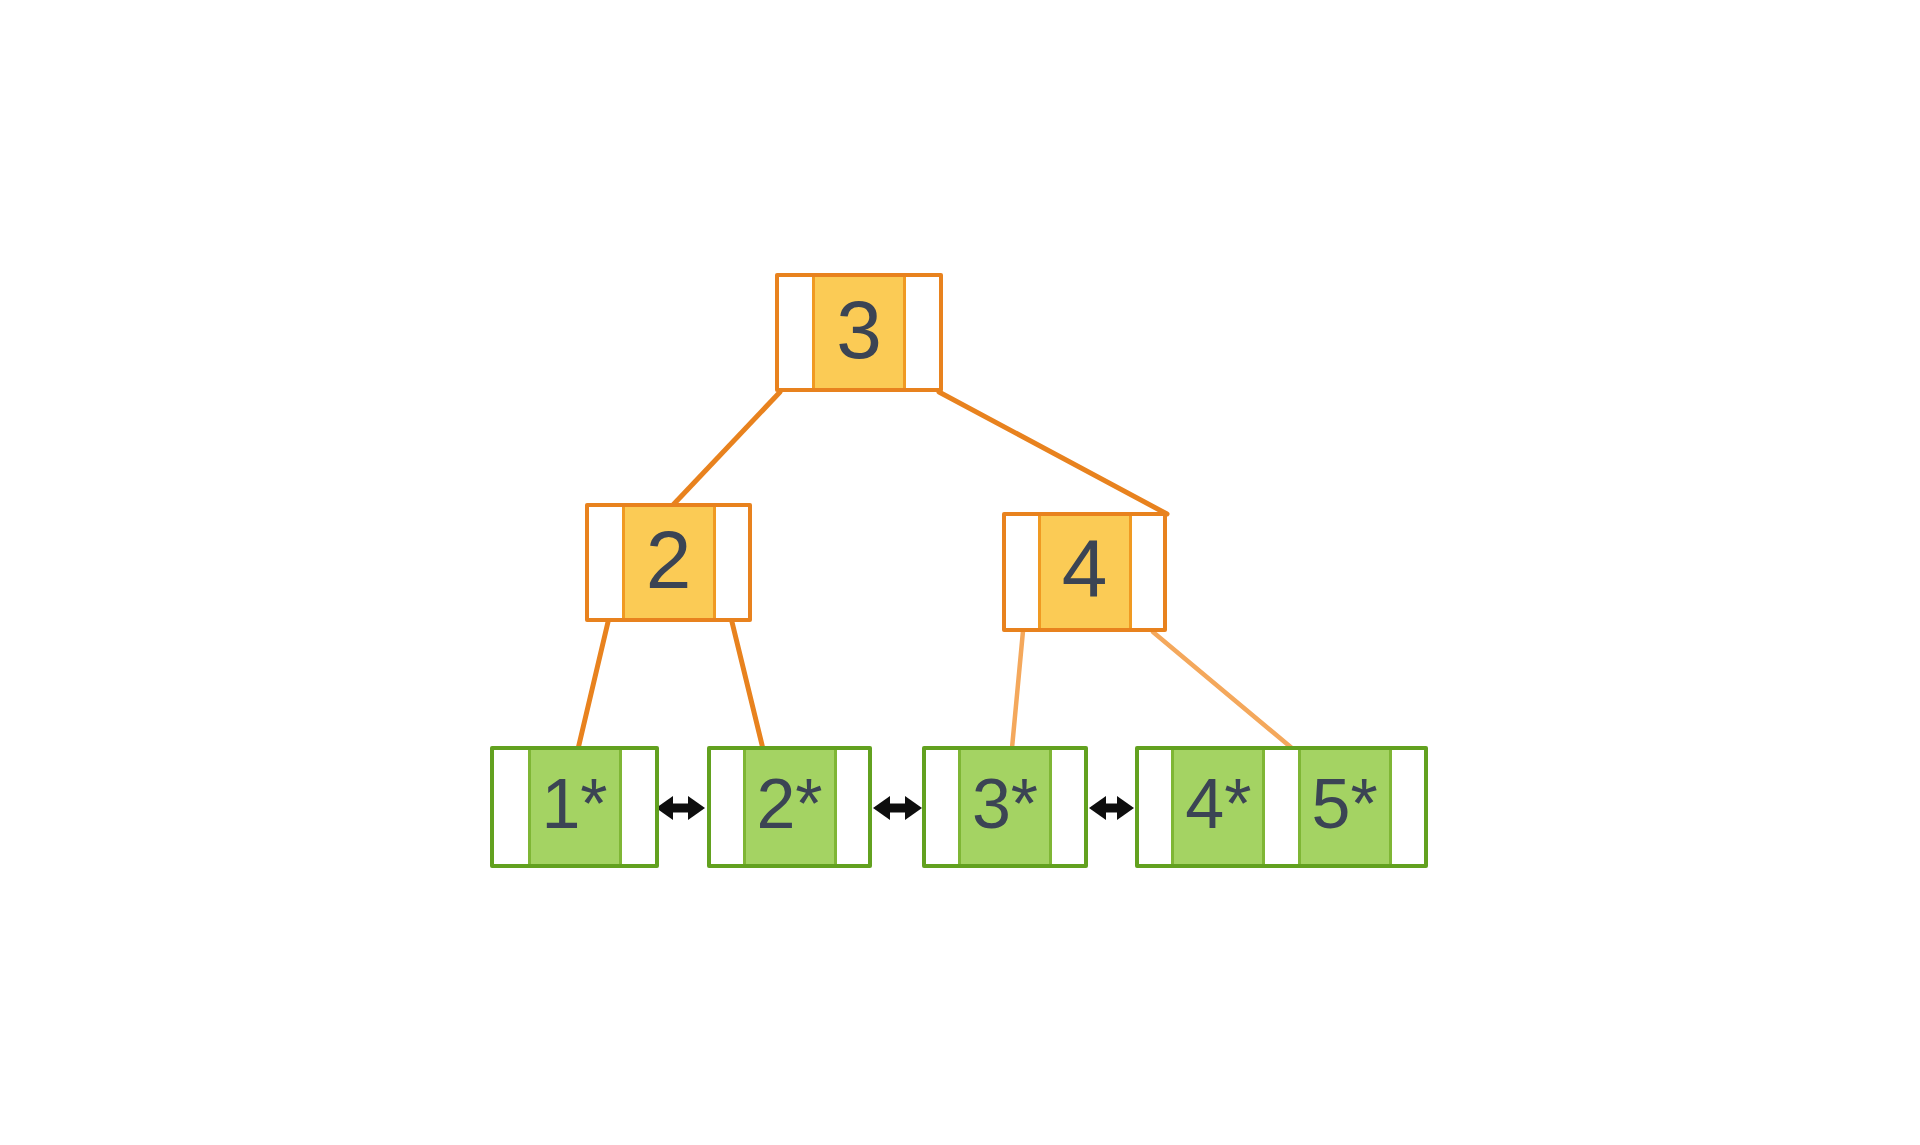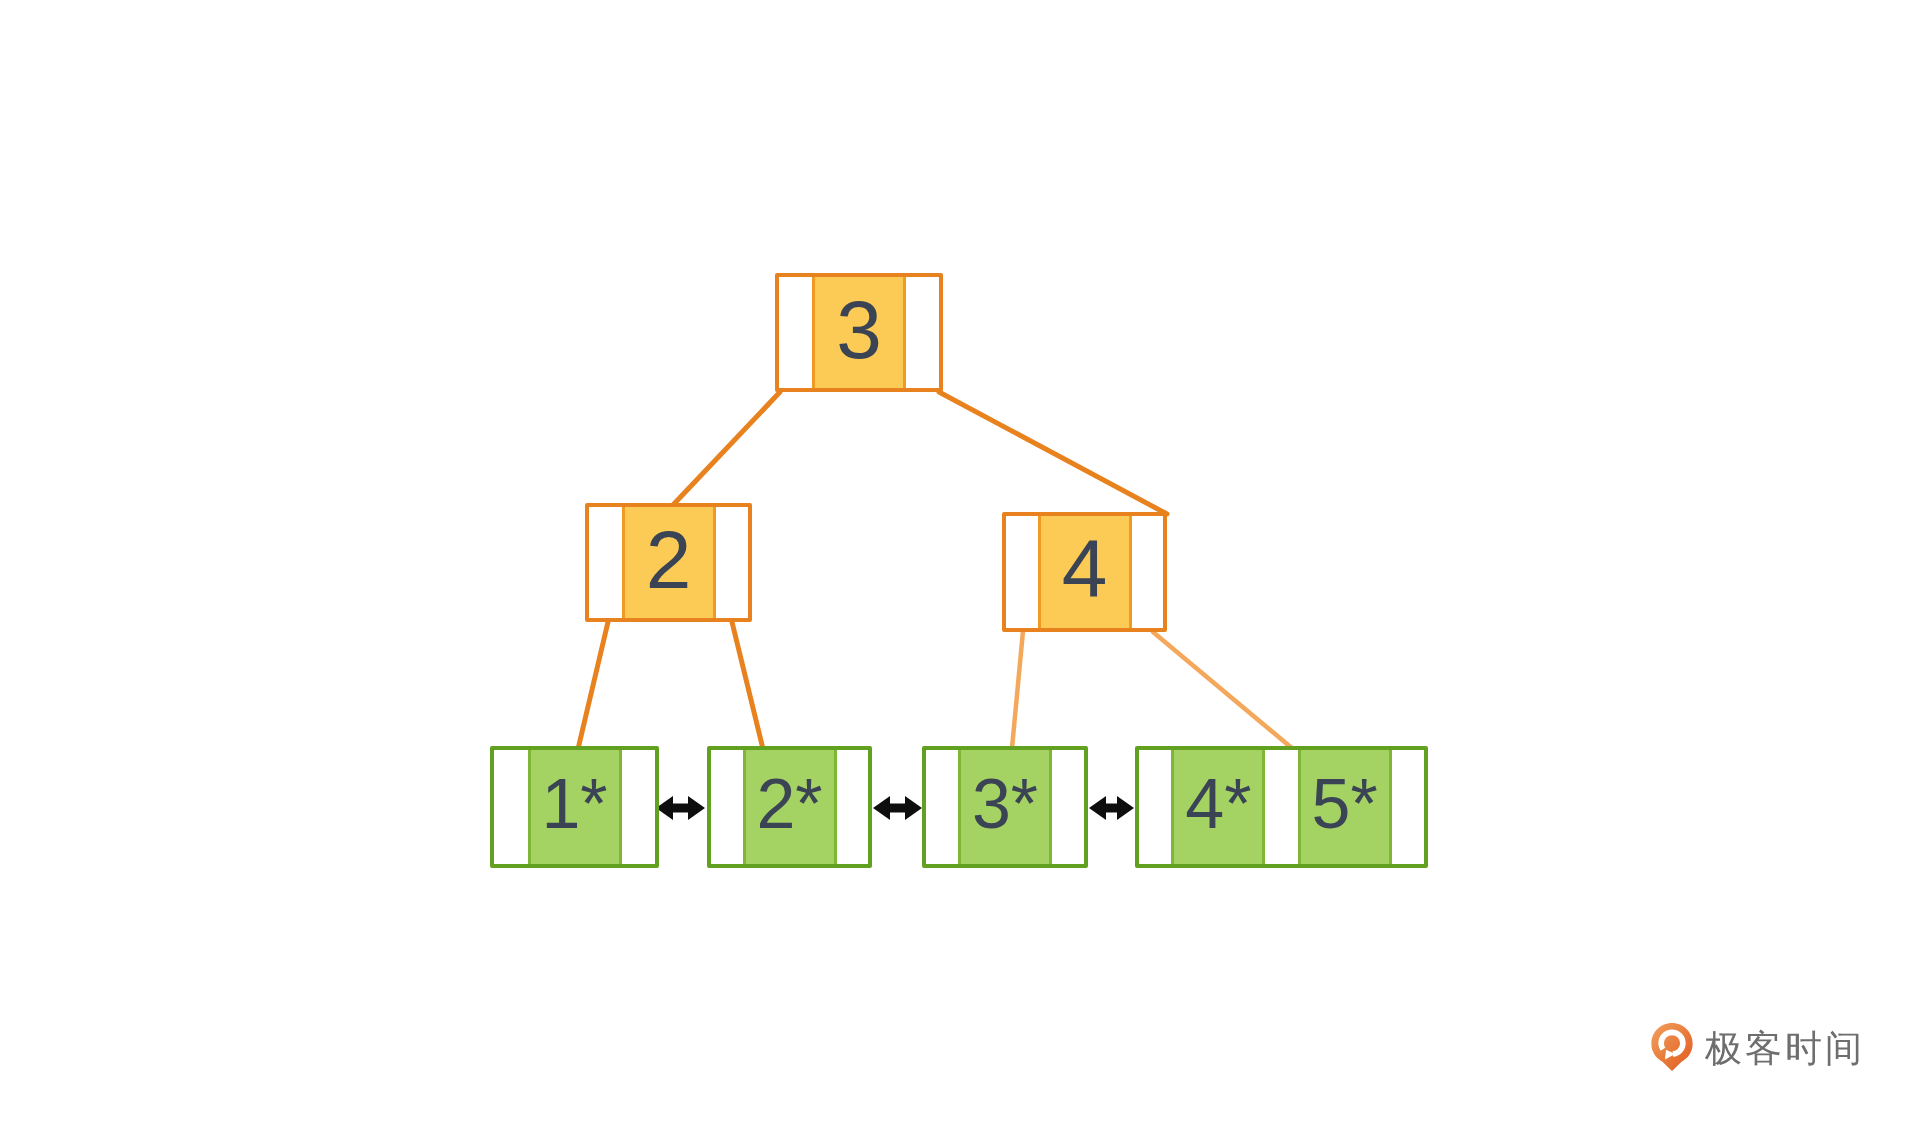--- a/index.html
+++ b/index.html
@@ -176,28 +176,14 @@
     <div class="key">
       <span>4*</span>
     </div>
     <div class="wcell"></div>
     <div class="key">
       <span>5*</span>
     </div>
     <div class="wcell"></div>
   </div>
 
-  <div class="logo">
-    <svg width="44" height="50" viewBox="0 0 40 46" xmlns="http://www.w3.org/2000/svg">
-      <defs>
-        <linearGradient id="pinGrad" x1="0" y1="0" x2="1" y2="1">
-          <stop offset="0" stop-color="#F2A05C"></stop>
-          <stop offset="1" stop-color="#E0591E"></stop>
-        </linearGradient>
-      </defs>
-      <path d="M20 1 C30.5 1 39 9.5 39 20 C39 27.6 34.8 33.2 28.8 36.6 L20 45 L11.2 36.6 C5.2 33.2 1 27.6 1 20 C1 9.5 9.5 1 20 1 Z" fill="url(#pinGrad)"></path>
-      <circle cx="20" cy="19.5" r="10" fill="none" stroke="#ffffff" stroke-width="5.2" stroke-dasharray="52.3 10.5" stroke-dashoffset="-25.3"></circle>
-      <path d="M14.5 25.5 L23 29.5 L13.5 34.5 Z" fill="#ffffff"></path>
-    </svg>
-    <span class="logo-text">极客时间</span>
-  </div>
 
 </div>
 
 </body></html>

